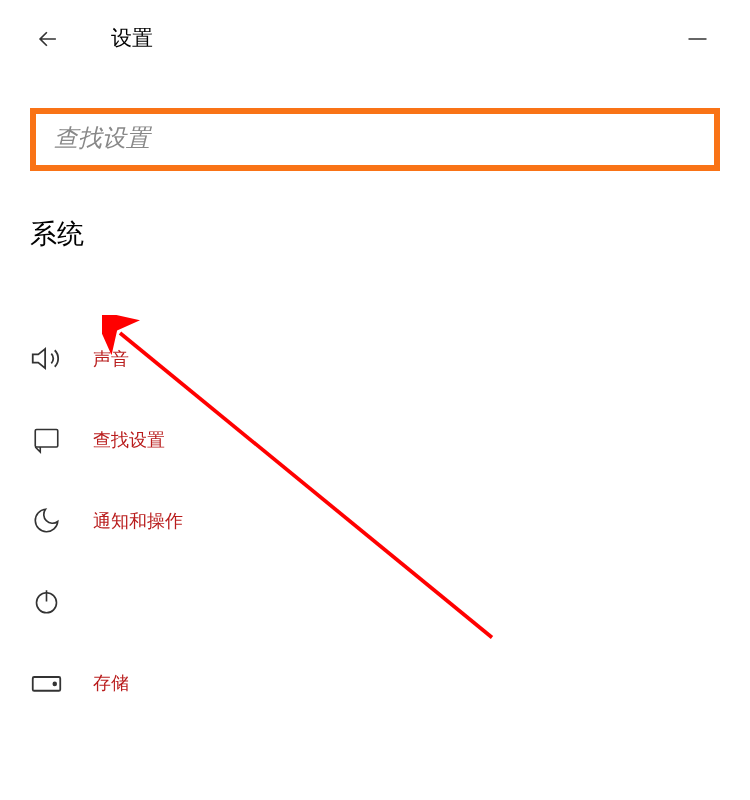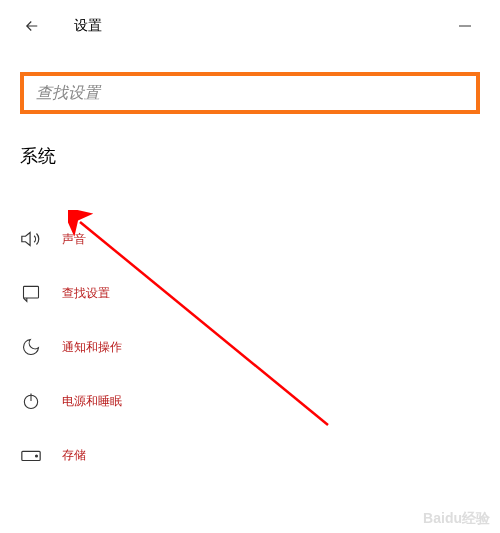--- a/index.html
+++ b/index.html
@@ -71,21 +71,20 @@
     </span>
     <span class="menu-label">通知和操作</span>
   </div>
   <div class="menu-item">
     <span class="menu-icon">
       <svg width="20" height="20" viewBox="0 0 24 24" fill="none" stroke="#333" stroke-width="1.3">
           <circle cx="12" cy="13" r="8"></circle>
           <line x1="12" y1="3" x2="12" y2="12"></line>
         </svg>
     </span>
-    <span class="menu-label">电源和睡眠</span>
   </div>
   <div class="menu-item">
     <span class="menu-icon">
       <svg width="22" height="22" viewBox="0 0 24 24" fill="none" stroke="#333" stroke-width="1.3">
           <rect x="2" y="8" width="20" height="10" rx="1"></rect>
           <circle cx="18" cy="13" r="1" fill="#333"></circle>
         </svg>
     </span>
     <span class="menu-label">存储</span>
   </div>
@@ -94,14 +93,13 @@
 <svg class="arrow-overlay" width="280" height="230" viewBox="0 0 280 230">
   <defs>
     <marker id="ah" markerWidth="12" markerHeight="12" refX="2" refY="6" orient="auto">
       <path d="M0,0 L12,6 L0,12 L3,6 z" fill="#ff0000"></path>
     </marker>
   </defs>
   <line x1="260" y1="215" x2="12" y2="12" stroke="#ff0000" stroke-width="2.5" marker-end="url(#ah)"></line>
 </svg>
 
 <div class="watermark">
-  <div class="brand">Baidu经验</div>
 </div>
 
 </body></html>

